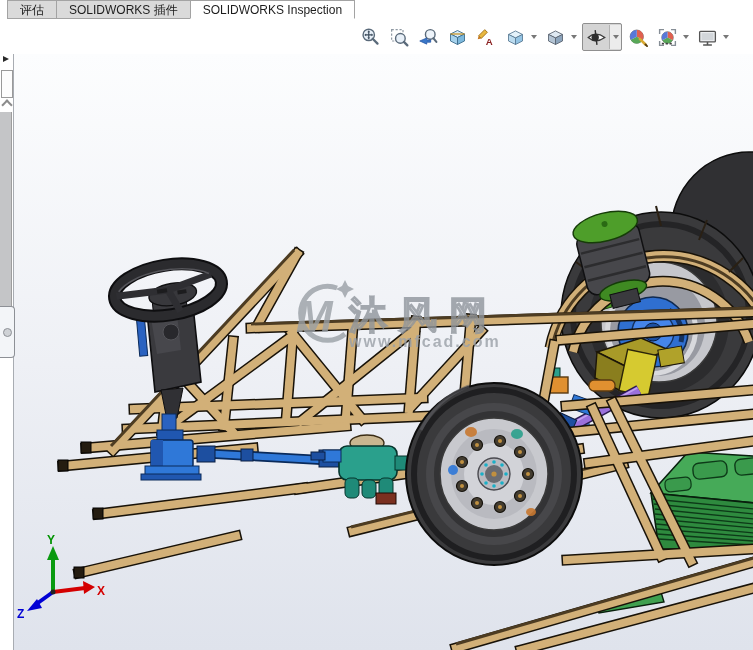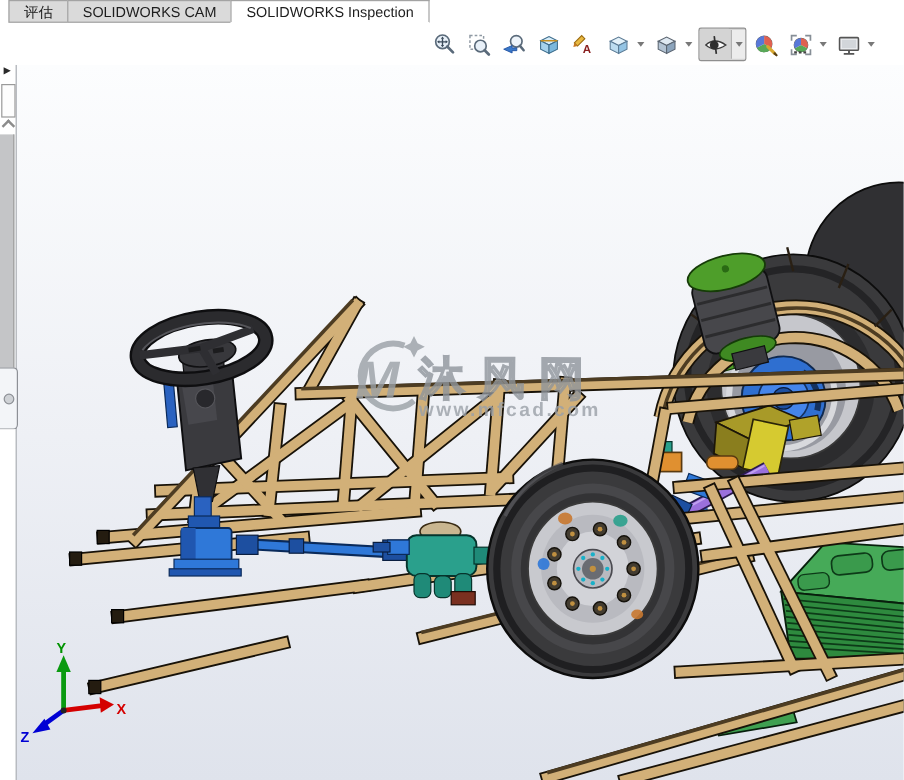--- a/index.html
+++ b/index.html
@@ -49,21 +49,21 @@
   .viewport>svg{position:absolute;left:-13px;top:-54px;width:753px;height:650px}
   .wm-text{font-family:"Liberation Sans",sans-serif;font-weight:bold}
   .triad-label{font-family:"Liberation Sans",sans-serif;font-size:12px;font-weight:bold}
 </style>
 </head>
 <body>
 
 <div class="tabbar">
   <div class="pad"></div>
   <div class="tab">评估</div>
-  <div class="tab">SOLIDWORKS CAM</div>
+  <div class="tab">SOLIDWORKS 插件</div>
   <div class="tab active">SOLIDWORKS Inspection</div>
 </div>
 
 <div class="toolbar">
   <div class="tbtn">
     <span>
         <svg viewBox="0 0 24 24">
           <circle cx="10" cy="9" r="6.5" fill="#e8f0f8" stroke="#5a6a7a" stroke-width="1.6"></circle>
           <path d="M10 5.5 V12.5 M6.5 9 H13.5" stroke="#3a4a5a" stroke-width="1.3"></path>
           <path d="M10 3.8 l1.6 2.2 h-3.2 Z M10 14.2 l1.6 -2.2 h-3.2 Z M4.8 9 l2.2 -1.6 v3.2 Z M15.2 9 l-2.2 -1.6 v3.2 Z" fill="#3a4a5a"></path>

